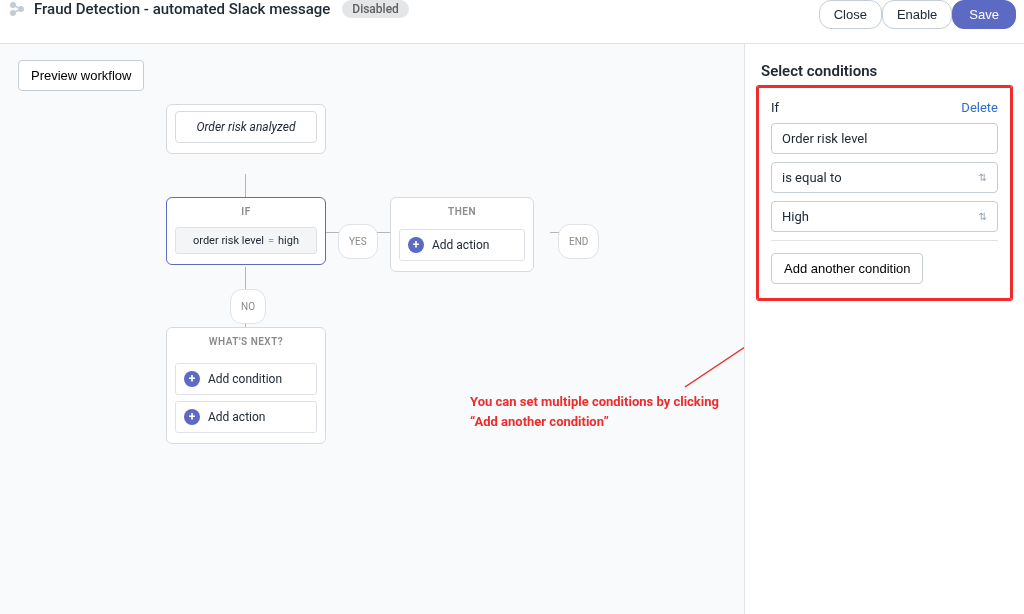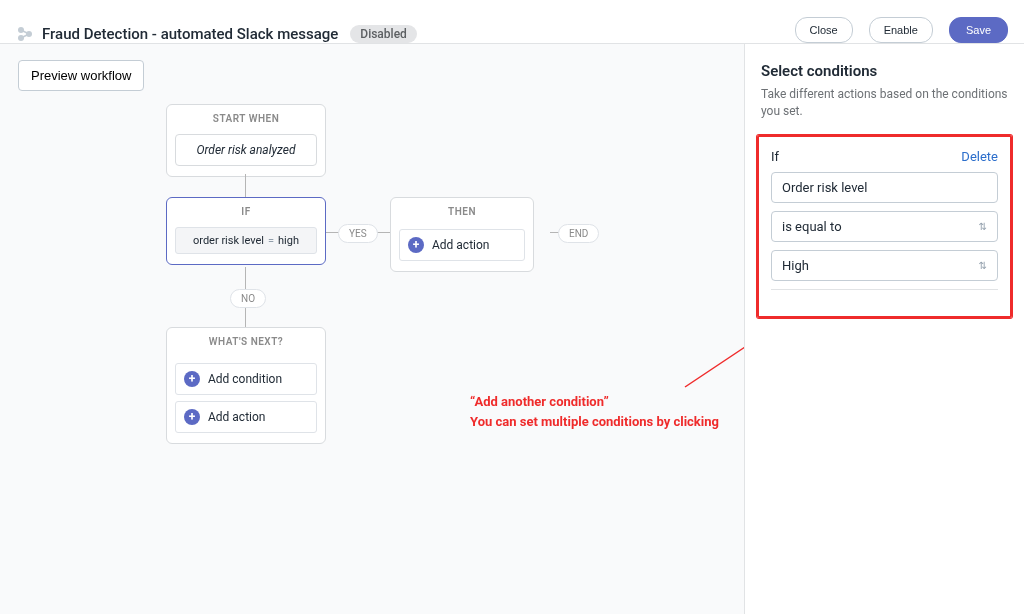--- a/index.html
+++ b/index.html
@@ -1,25 +1,25 @@
 <!DOCTYPE html>
 <html><head>
   <meta charset="utf-8">
   <style>
     * { box-sizing: border-box; margin: 0; padding: 0; }
     body { font-family: -apple-system, BlinkMacSystemFont, "Segoe UI", Roboto, Helvetica, Arial, sans-serif; background: #fff; color: #212b36; }
     .app { width: 1024px; height: 614px; position: relative; overflow: hidden; }
 
     
-    .header { height: 44px; display: flex; align-items: flex-end; padding: 0 16px; border-bottom: 1px solid #e1e3e5; background: #fff; }
+    .header { height: 44px; display: flex; align-items: flex-start; padding: 0 8px; border-bottom: 1px solid #e1e3e5; background: #fff; }
     .header .flow-icon { margin-right: 8px; display: flex; align-items: center; }
     .header .title { font-size: 15px; font-weight: 500; color: #212b36; }
     .header .status-badge { margin-left: 12px; background: #e4e5e7; color: #5c5f62; font-size: 12px; padding: 2px 10px; border-radius: 10px; font-weight: 500; }
     .header .spacer { flex: 1; }
-    .btn { font-size: 11px; padding: 6px 14px; border-radius: 12px; border: 1px solid #c4cdd5; background: #fff; color: #212b36; cursor: pointer; margin-left: 16px; }
+    .btn { font-size: 13px; padding: 6px 14px; border-radius: 12px; border: 1px solid #c4cdd5; background: #fff; color: #212b36; cursor: pointer; margin-left: 0; }
     .btn.primary { background: #5c6ac4; color: #fff; border-color: #5c6ac4; }
     .btn.save { padding: 6px 16px; }
 
     
     .main { display: flex; height: calc(100% - 44px); background: #86efac; }
     .canvas { flex: 1; position: relative; background: #f9fafb; }
     .sidebar { width: 280px; border-left: 1px solid #e1e3e5; background: #fff; padding: 18px 16px 16px 16px; height: 100%; position: relative; }
 
     
     .preview-btn { position: absolute; top: 16px; left: 18px; font-size: 13px; background: #fff; border: 1px solid #c4cdd5; border-radius: 4px; padding: 7px 12px; cursor: pointer; }
@@ -36,21 +36,21 @@
 
     
     .vline { width: 1px; background: #b5b5b5; margin: 0 auto; }
 
     
     .box.ifbox { border: 1.5px solid #5c6ac4; }
     .condition-chip { background: #f4f5f7; border: 1px solid #dfe3e8; border-radius: 3px; font-size: 11px; padding: 6px 8px; display: flex; justify-content: center; gap: 4px; }
     .condition-chip .sep { color: #919eab; }
 
     
-    .pill { position: absolute; font-size: 10px; color: #8a8a8a; background: #fff; border: 1px solid #dfe3e8; border-radius: 12px; padding: 3px 10px; }
+    .pill { position: absolute; font-size: 10px; color: #8a8a8a; background: #fff; border: 1px solid #dfe3e8; border-radius: 12px; padding: 11px 10px; }
 
     
     .action-row { display: flex; align-items: center; background: #fff; border: 1px solid #dfe3e8; border-radius: 3px; padding: 7px 8px; font-size: 12px; margin-top: 6px; cursor: pointer; }
     .plus-circle { width: 16px; height: 16px; border-radius: 50%; background: #5c6ac4; color: #fff; display: inline-flex; align-items: center; justify-content: center; font-size: 12px; margin-right: 8px; font-weight: bold; }
 
     
     .thenbox { position: absolute; width: 144px; border: 1px solid #d8dbde; background: #fff; border-radius: 6px; }
     .thenbox .box-head { text-align: center; font-size: 10px; letter-spacing: 0.5px; color: #8a8a8a; padding: 8px 8px 2px; font-weight: 600; }
 
     
@@ -96,21 +96,20 @@
   </div>
 
   <div class="main">
     <div class="canvas">
       <button class="preview-btn">Preview workflow</button>
 
       <div class="wf">
 
         <div style="position:absolute; top:0; left:0;">
           <div class="box">
-            <div class="box-head">START WHEN</div>
             <div class="box-body">
               <div class="chip">Order risk analyzed</div>
             </div>
           </div>
         </div>
 
         <div style="position:absolute; top:70px; left:79px;" class="vline">
             <div style="height:23px; width:1px; background:#b5b5b5;"></div>
           </div>
 
@@ -168,42 +167,42 @@
       <svg class="arrow-svg" style="top:288px; left:680px;" width="90" height="60">
         <defs>
           <marker id="ah" markerWidth="8" markerHeight="8" refX="6" refY="3" orient="auto">
             <path d="M0,0 L6,3 L0,6 Z" fill="#ef2b2b"></path>
           </marker>
         </defs>
         <path d="M5,55 L80,5" stroke="#ef2b2b" stroke-width="1.5" fill="none" marker-end="url(#ah)"></path>
       </svg>
 
       <div class="annotation" style="top:348px; left:470px; width:310px;">
+        <div>You can set multiple conditions by clicking</div>
         <div>“Add another condition”</div>
-        <div>You can set multiple conditions by clicking</div>
       </div>
     </div>
 
     <div class="sidebar">
       <h2>Select conditions</h2>
-      <p class="desc">Take different actions based on the conditions you set.</p>
 
       <div class="cond-panel">
         <div class="row">
           <span class="lbl">If</span>
           <span class="del">Delete</span>
         </div>
         <div class="field">
           <span>Order risk level</span>
         </div>
         <div class="field">
           <span>is equal to</span>
           <span class="caret">⇅</span>
         </div>
         <div class="field">
           <span>High</span>
           <span class="caret">⇅</span>
         </div>
         <div class="divider"></div>
+        <button class="add-cond-btn">Add another condition</button>
       </div>
     </div>
   </div>
 </div>
 
 </body></html>

